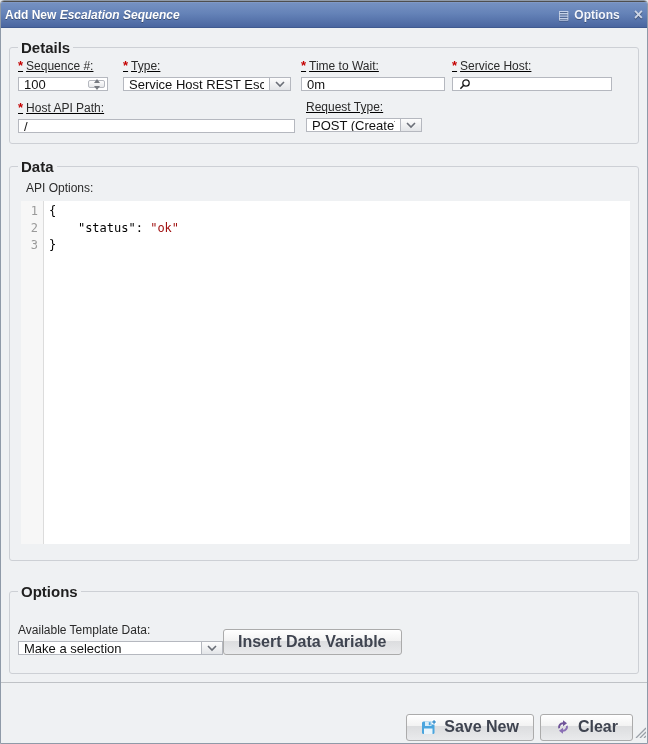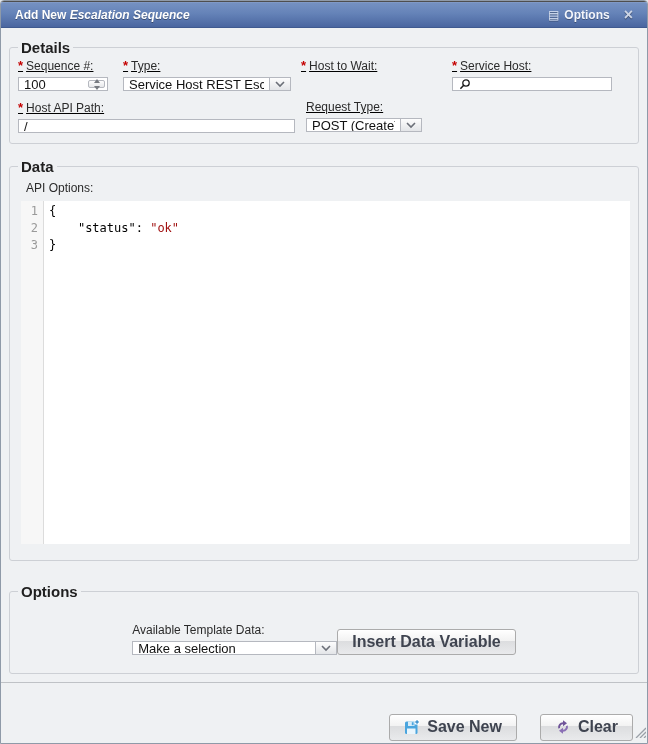--- a/index.html
+++ b/index.html
@@ -16,21 +16,21 @@
     display:flex; flex-direction:column;
     overflow:hidden;
   }
   
   .titlebar {
     height:27px; flex:0 0 27px;
     background:linear-gradient(#8aa2cc 0%, #7591c1 4%, #6583b8 45%, #4a66a0 100%);
     border-top:1px solid #4e4e4e;
     border-bottom:1px solid #3f5a90;
     display:flex; align-items:center;
-    padding:0 14px;
+    padding:0 4px;
     color:#fff;
   }
   .titlebar .title { font-size:12px; font-weight:bold; text-shadow:0 1px 0 rgba(0,0,0,.35); flex:1; }
   .titlebar .title .emph { font-style:italic; }
   .tool-options {
     display:flex; align-items:center; gap:5px;
     font-size:12px; font-weight:bold; color:#f2f5fb;
     text-shadow:0 1px 0 rgba(0,0,0,.3);
     cursor:pointer; margin-right:14px;
   }
@@ -104,39 +104,39 @@
   }
   .gutter {
     flex:0 0 23px; background:#f7f7f7; border-right:1px solid #dcdcdc;
     color:#9a9a9a; text-align:right; padding:2px 5px 0 0;
   }
   .codearea { flex:1; padding:2px 0 0 5px; cursor:text; }
   .code-line { white-space:pre; color:#000; }
   .cm-string { color:#a11111; }
   .cm-property { color:#000; }
   
-  .opt-row { display:flex; align-items:flex-end; justify-content:center; }
+  .opt-row { display:flex; align-items:flex-end; justify-content:flex-start; }
   .w-tpl { width:205px; }
   .btn {
     height:26px;
     background:linear-gradient(#ffffff, #f2f2f2 45%, #dcdddf 46%, #e9eaec);
     border:1px solid #ababab; border-radius:3px;
     font-size:16px; font-weight:bold; color:#3f4450;
     display:inline-flex; align-items:center; justify-content:center;
     gap:7px; padding:0 14px; cursor:pointer;
     box-shadow:0 1px 0 rgba(255,255,255,.6) inset;
     margin-top:27px;
   }
   .btn-insert { height:26px; }
   
   .footer {
     margin-top:8px; flex:1;
     border-top:1px solid #bfc2c6;
     display:flex; align-items:center; justify-content:flex-end;
-    gap:23px; padding:2px 14px 1px 0;
+    gap:6px; padding:2px 14px 1px 0;
     position:relative;
   }
   .btn-save, .btn-clear { height:27px; }
   .resize-handle { position:absolute; right:1px; bottom:1px; cursor:nwse-resize; }
   .icon16 { width:16px; height:16px; display:block; }
 </style>
 </head>
 <body>
 
 <div class="window">
@@ -171,21 +171,24 @@
           <input value="Service Host REST Escalation" style="">
           <div class="trigger">
             <svg width="10" height="7" viewBox="0 0 10 7">
                 <polyline points="1,1 5,5 9,1" fill="none" stroke="#6b6f78" stroke-width="1.6"></polyline>
               </svg>
           </div>
         </div>
       </div>
 
       <div class="fld w-wait">
-        <label><span class="req">*</span><span>Host to Wait:</span></label>
+        <label><span class="req">*</span><span>Time to Wait:</span></label>
+        <div class="tbox">
+          <input value="0m" style="">
+        </div>
       </div>
 
       <div class="fld w-host">
         <label><span class="req">*</span><span>Service Host:</span></label>
         <div class="tbox">
           <span class="search-glyph">
             <svg width="13" height="13" viewBox="0 0 13 13">
                 <circle cx="8" cy="5" r="3.2" fill="none" stroke="#1b1b1b" stroke-width="1.3"></circle>
                 <line x1="5.5" y1="7.6" x2="2.4" y2="10.8" stroke="#1b1b1b" stroke-width="1.5"></line>
               </svg>

